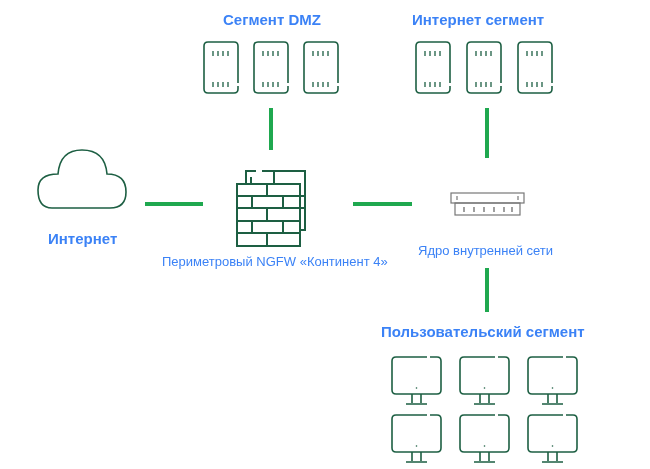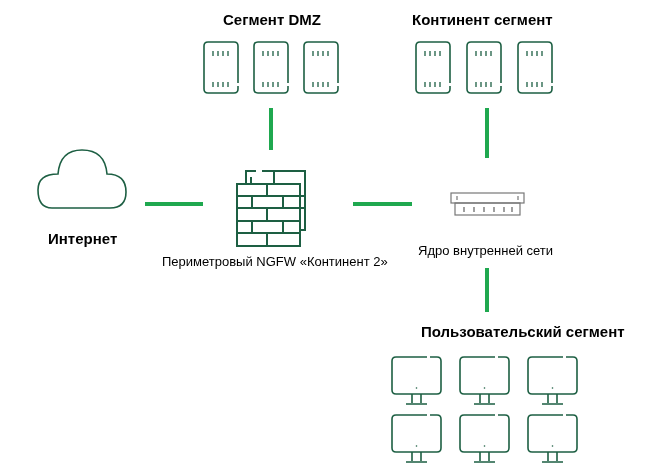--- a/index.html
+++ b/index.html
@@ -1,30 +1,30 @@
 <!DOCTYPE html>
 <html><head>
 <meta charset="utf-8">
 <style>
   html,body{margin:0;padding:0;background:#fff;}
   body{width:650px;height:469px;position:relative;overflow:hidden;font-family:"Liberation Sans",sans-serif;}
-  .lbl{position:absolute;white-space:nowrap;color:#000000;}
+  .lbl{position:absolute;white-space:nowrap;color:#3b82f6;}
   .bold{font-weight:bold;font-size:15px;}
   .reg{font-size:13px;}
   svg{position:absolute;left:0;top:0;}
 </style>
 </head>
 <body>
 
 <div class="lbl bold" style="left:223px;top:11px;">Сегмент DMZ</div>
-<div class="lbl bold" style="left:412px;top:11px;">Континент сегмент</div>
+<div class="lbl bold" style="left:412px;top:11px;">Интернет сегмент</div>
 <div class="lbl bold" style="left:48px;top:230px;">Интернет</div>
-<div class="lbl reg" style="left:162px;top:254px;">Периметровый NGFW «Континент 2»</div>
+<div class="lbl reg" style="left:162px;top:254px;">Периметровый NGFW «Континент 4»</div>
 <div class="lbl reg" style="left:418px;top:243px;">Ядро внутренней сети</div>
-<div class="lbl bold" style="left:381px;top:323px;margin-left:40px;">Пользовательский сегмент</div>
+<div class="lbl bold" style="left:381px;top:323px;">Пользовательский сегмент</div>
 
 <svg id="diagram" width="650" height="469">
   <g id="links">
       <line x1="145" y1="204" x2="203" y2="204" stroke="#1fa84f" stroke-width="4"></line>
       <line x1="353" y1="204" x2="412" y2="204" stroke="#1fa84f" stroke-width="4"></line>
       <line x1="271" y1="108" x2="271" y2="150" stroke="#1fa84f" stroke-width="4"></line>
       <line x1="487" y1="108" x2="487" y2="158" stroke="#1fa84f" stroke-width="4"></line>
       <line x1="487" y1="268" x2="487" y2="312" stroke="#1fa84f" stroke-width="4"></line>
     </g>
   <g id="dmz-servers">

